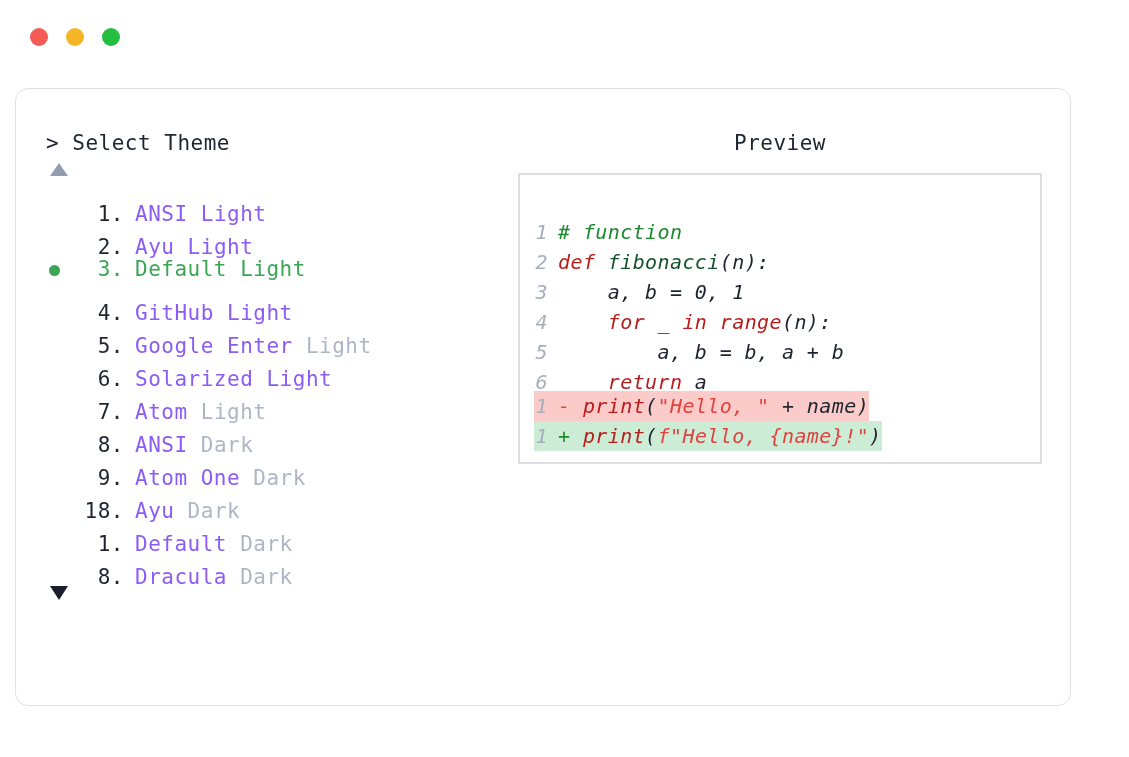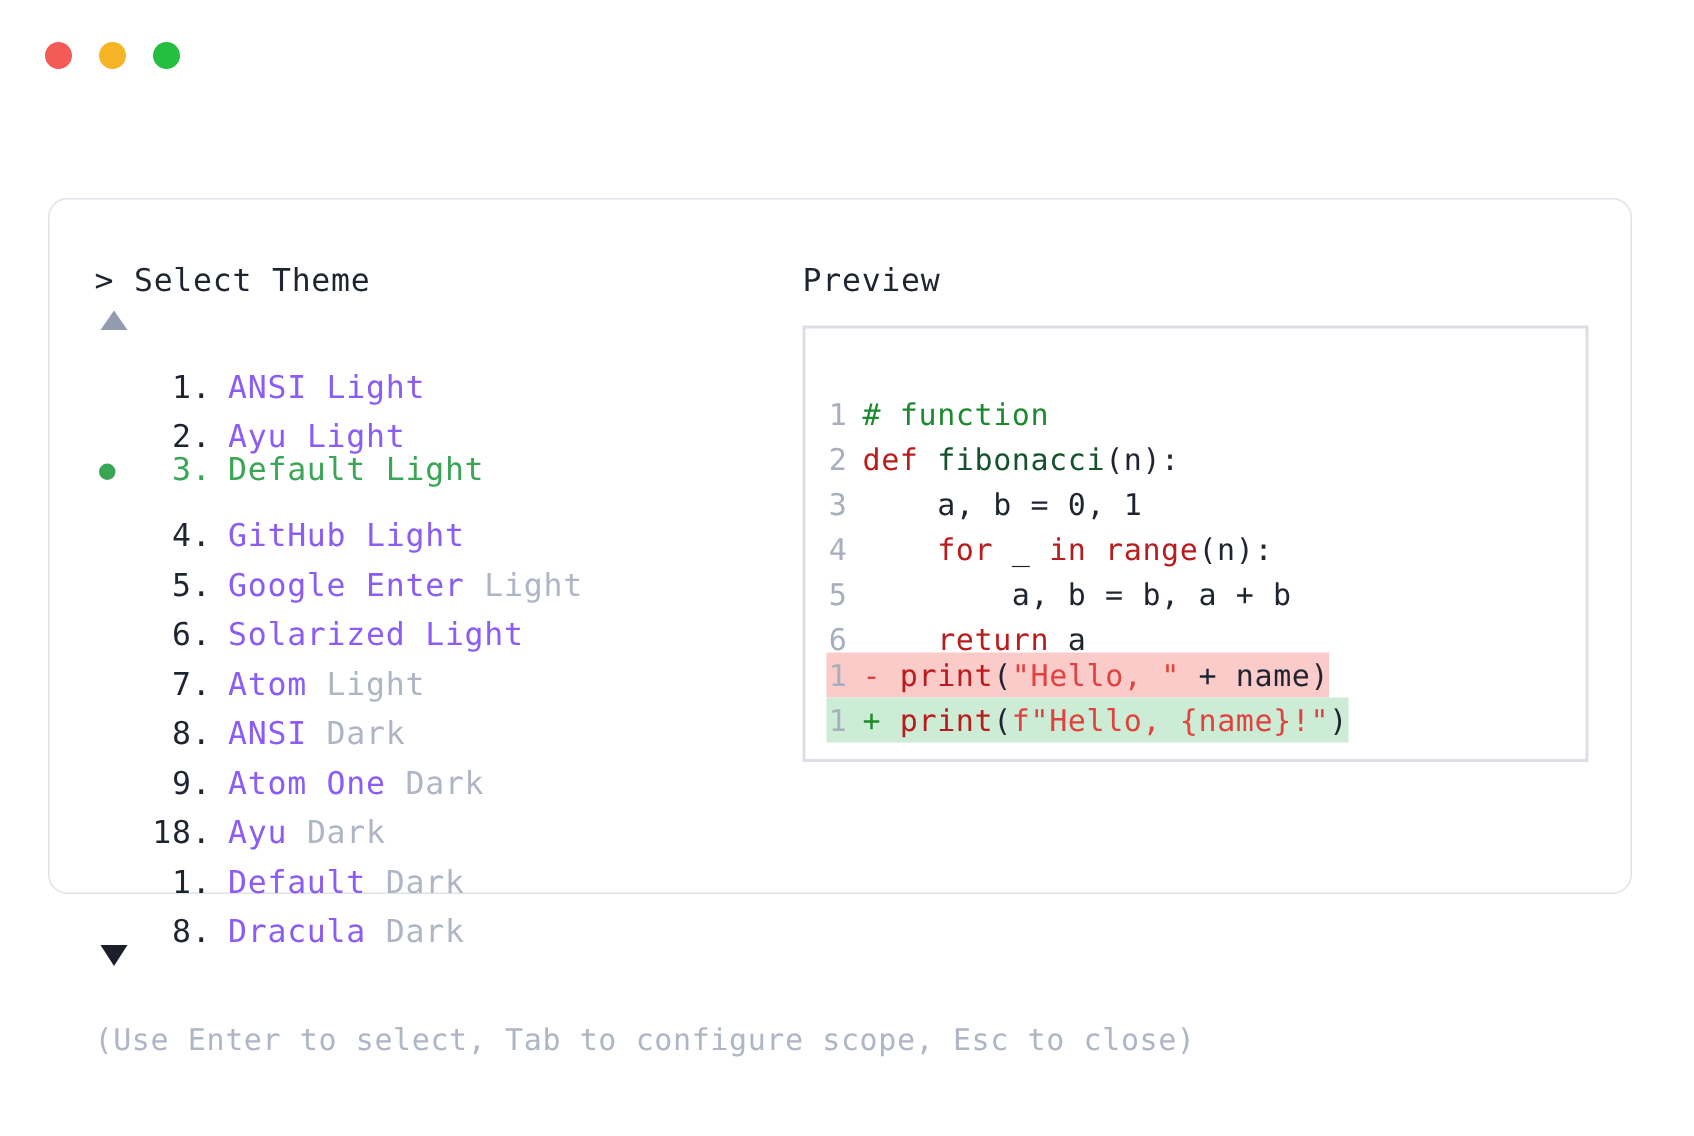--- a/index.html
+++ b/index.html
@@ -35,29 +35,28 @@
     height: 18px;
     border-radius: 50%;
   }
   .dot-red   { background: #f45b56; }
   .dot-amber { background: #f5b526; }
   .dot-green { background: #24bf3e; }
 
   
   .card {
     position: absolute;
-    left: 32px;
+    left: 15px;
     top: 88px;
     width: 1056px;
-    height: 464px;
+    height: 618px;
     box-sizing: border-box;
     border: 1.5px solid #dfe2e8;
     border-radius: 13px;
     background: #ffffff;
-    margin-top: 44px;
   }
 
   .card-inner {
     position: relative;
     width: 100%;
     height: 100%;
   }
 
   
   .left-col {
@@ -137,29 +136,31 @@
   .right-col {
     position: absolute;
     left: 502px;
     top: 42px;
     width: 524px;
   }
   .preview-title {
     font-size: 21px;
     color: #1e2430;
     letter-spacing: 0.5px;
+    text-align: center;
   }
   .preview-box {
     margin-top: 18px;
     width: 524px;
     height: 291px;
     box-sizing: border-box;
     border: 2px solid #dcdfe6;
     background: #ffffff;
     position: relative;
+    font-style: italic;
   }
   .code {
     position: absolute;
     left: 14px;
     top: 42px;
     font-size: 20px;
     line-height: 30px;
     letter-spacing: 0.4px;
     white-space: pre;
   }
@@ -239,17 +240,16 @@
       <div class="scroll-down"></div>
 
       <div class="right-col">
         <div class="preview-title">Preview</div>
         <div class="preview-box">
           <div class="code" id="code-block"><span class="code-line"><span class="lineno">1</span><span class="tok-comment"># function</span></span><span class="code-line"><span class="lineno">2</span><span class="tok-kw">def </span><span class="tok-fn">fibonacci</span><span class="tok-plain">(n):</span></span><span class="code-line"><span class="lineno">3</span><span class="tok-plain">    a, b = 0, 1</span></span><span class="code-line"><span class="lineno">4</span><span class="tok-plain">    </span><span class="tok-kw">for</span><span class="tok-plain"> _ </span><span class="tok-kw">in range</span><span class="tok-plain">(n):</span></span><span class="code-line"><span class="lineno">5</span><span class="tok-plain">        a, b = b, a + b</span></span><span class="code-line"><span class="lineno">6</span><span class="tok-plain">    </span><span class="tok-kw">return</span><span class="tok-plain"> a</span></span></div>
           <div class="diff-block" id="diff-block"><span class="diff-line diff-del"><span class="lineno">1</span><span class="diff-mark-del">- </span><span class="tok-kw">print</span><span class="tok-plain">(</span><span class="tok-str">"Hello, "</span><span class="tok-plain"> + name)</span></span><span class="diff-line diff-add"><span class="lineno">1</span><span class="diff-mark-add">+ </span><span class="tok-kw">print</span><span class="tok-plain">(</span><span class="tok-str">f"Hello, </span><span class="tok-str">{name}</span><span class="tok-str">!"</span><span class="tok-plain">)</span></span></div>
         </div>
       </div>
 
-      <div class="hint">(Use Enter to select, Tab to configure scope, Esc to close)</div>
 
     </div>
   </div>
 </div>
 
 </body></html>

